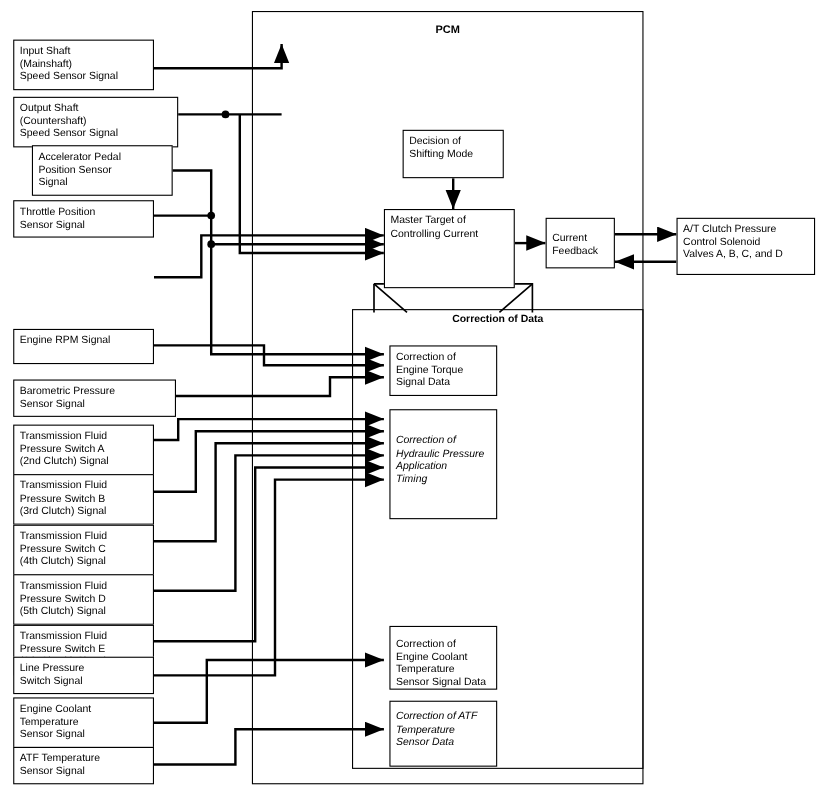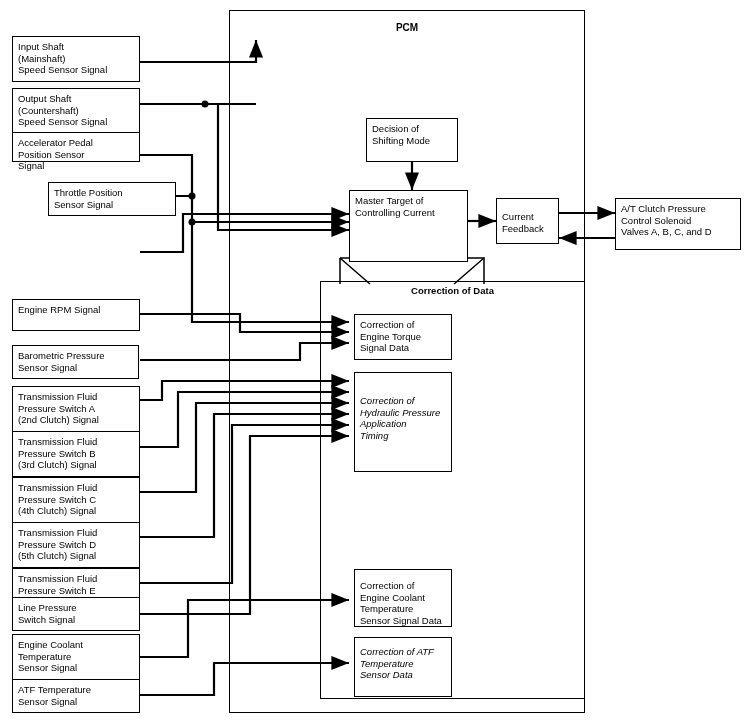--- a/index.html
+++ b/index.html
@@ -83,30 +83,30 @@
 
     <path class="ln" d="M615,238 L559,238" marker-end="url(#ah)"></path>
 
     <path class="thin" d="M340,258 L412,258 L484,258 L484,284 M340,258 L340,284"></path>
     <path class="thin" d="M340,258 L370,284 M484,258 L454,284"></path>
   </svg>
 
   <div class="box" style="left:12px;top:36px;width:128px;height:46px;white-space:pre-line;">Input Shaft
 (Mainshaft)
 Speed Sensor Signal</div>
-  <div class="box" style="left:12px;top:88px;width:128px;height:46px;white-space:pre-line;">Output Shaft
+  <div class="box" style="left:12px;top:88px;width:150px;height:46px;white-space:pre-line;">Output Shaft
 (Countershaft)
 Speed Sensor Signal</div>
-  <div class="box" style="left:12px;top:132px;width:128px;height:30px;white-space:pre-line;">Accelerator Pedal
+  <div class="box" style="left:29px;top:132px;width:128px;height:46px;white-space:pre-line;">Accelerator Pedal
 Position Sensor
 Signal</div>
-  <div class="box" style="left:12px;top:182px;width:128px;height:34px;white-space:pre-line;margin-left:36px;">Throttle Position
+  <div class="box" style="left:12px;top:182px;width:128px;height:34px;white-space:pre-line;">Throttle Position
 Sensor Signal</div>
   <div class="box" style="left:12px;top:299px;width:128px;height:32px;white-space:pre-line;">Engine RPM Signal</div>
-  <div class="box" style="left:12px;top:345px;width:127px;height:34px;white-space:pre-line;">Barometric Pressure
+  <div class="box" style="left:12px;top:345px;width:148px;height:34px;white-space:pre-line;">Barometric Pressure
 Sensor Signal</div>
   <div class="box" style="left:12px;top:386px;width:128px;height:46px;white-space:pre-line;">Transmission Fluid
 Pressure Switch A
 (2nd Clutch) Signal</div>
   <div class="box" style="left:12px;top:431px;width:128px;height:46px;white-space:pre-line;">Transmission Fluid
 Pressure Switch B
 (3rd Clutch) Signal</div>
   <div class="box" style="left:12px;top:477px;width:128px;height:46px;white-space:pre-line;">Transmission Fluid
 Pressure Switch C
 (4th Clutch) Signal</div>

